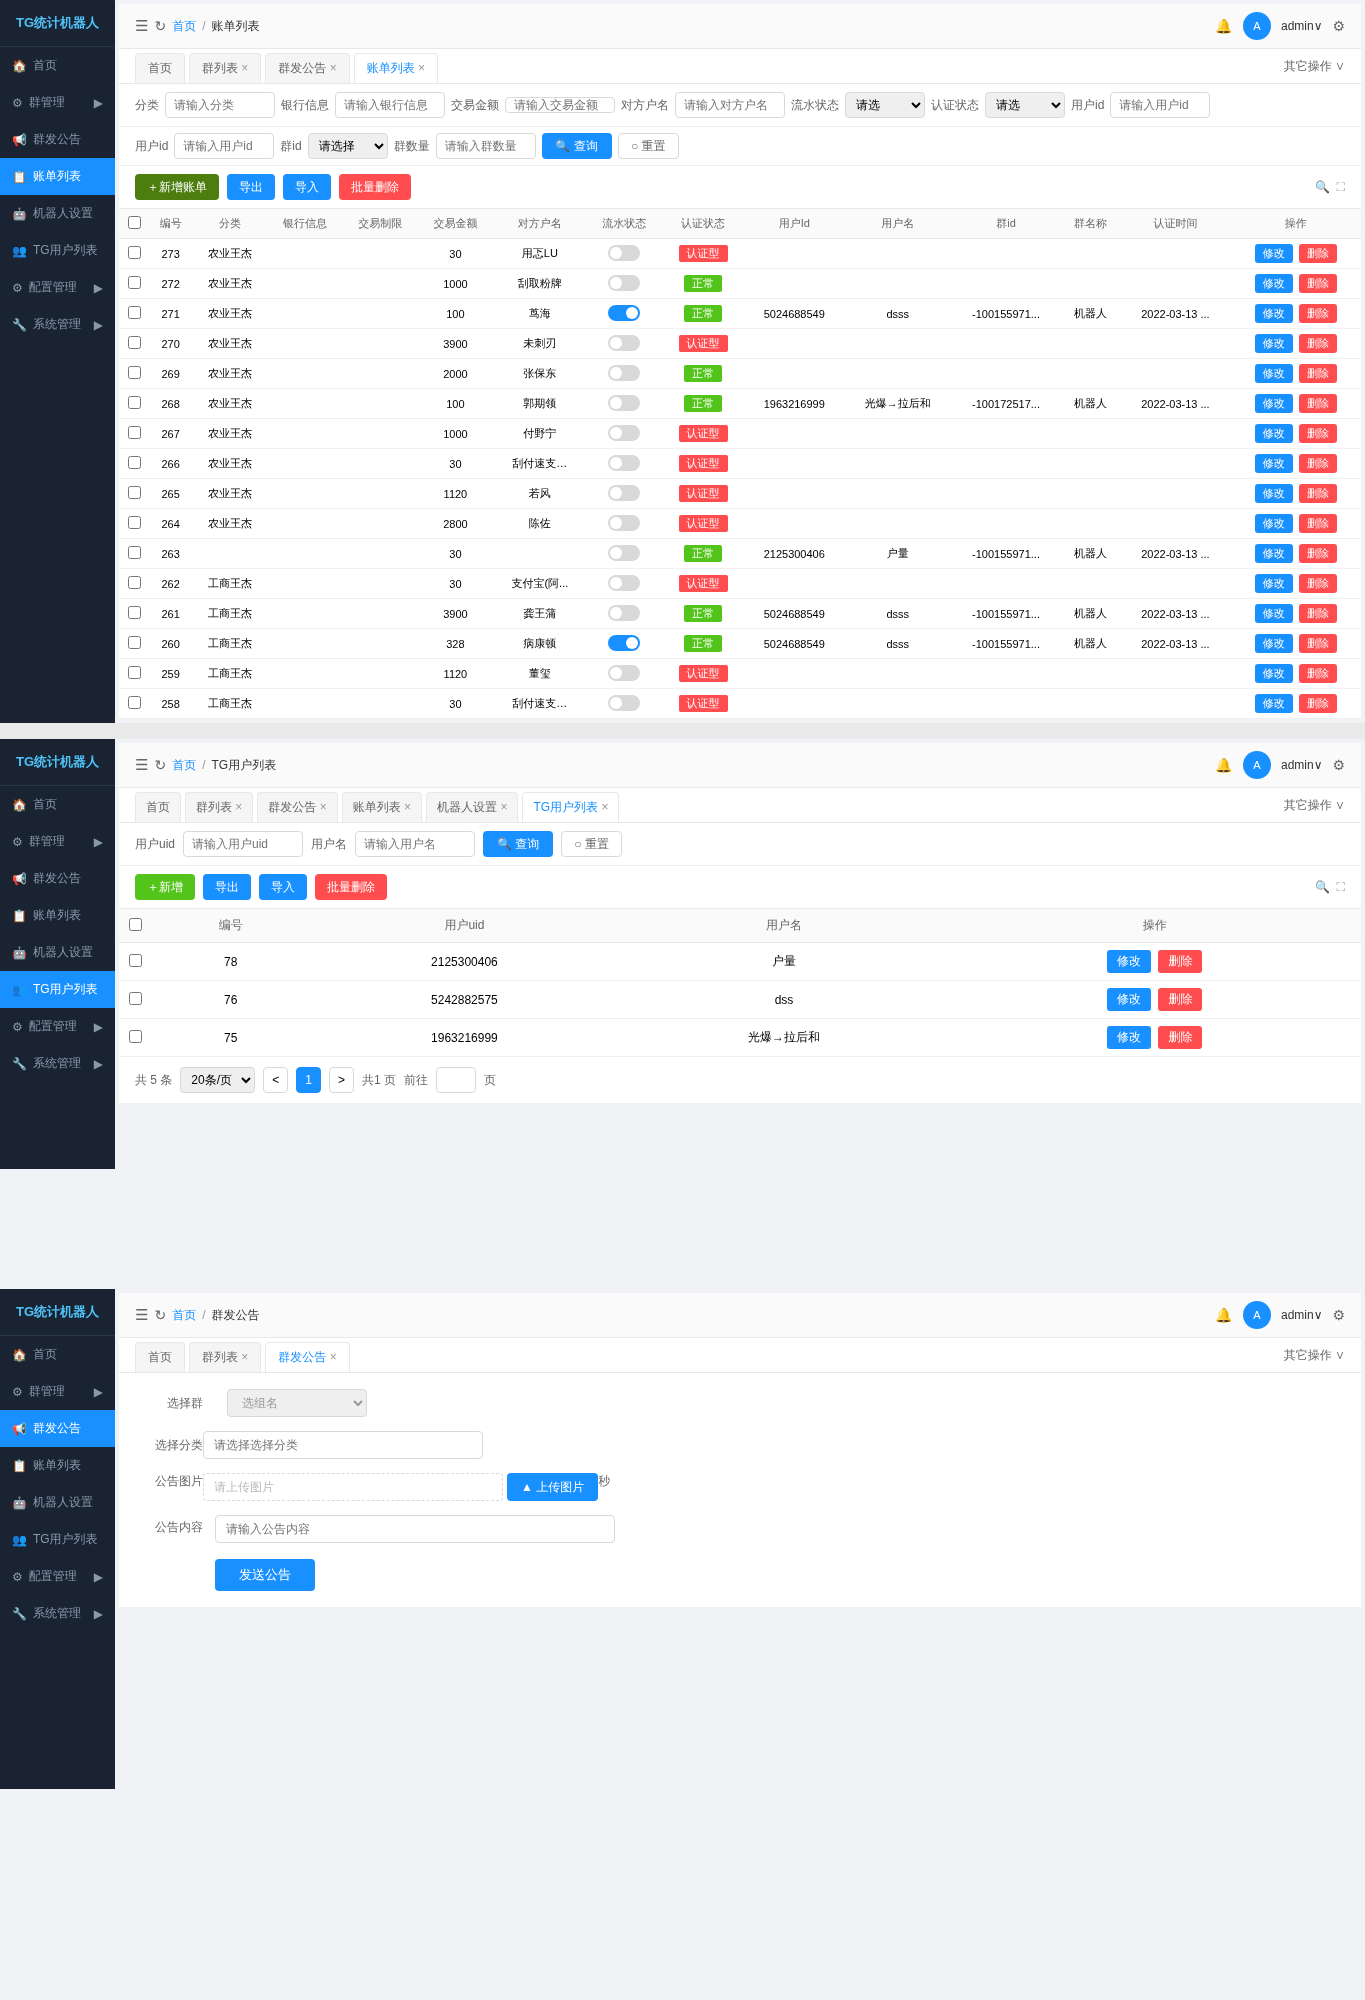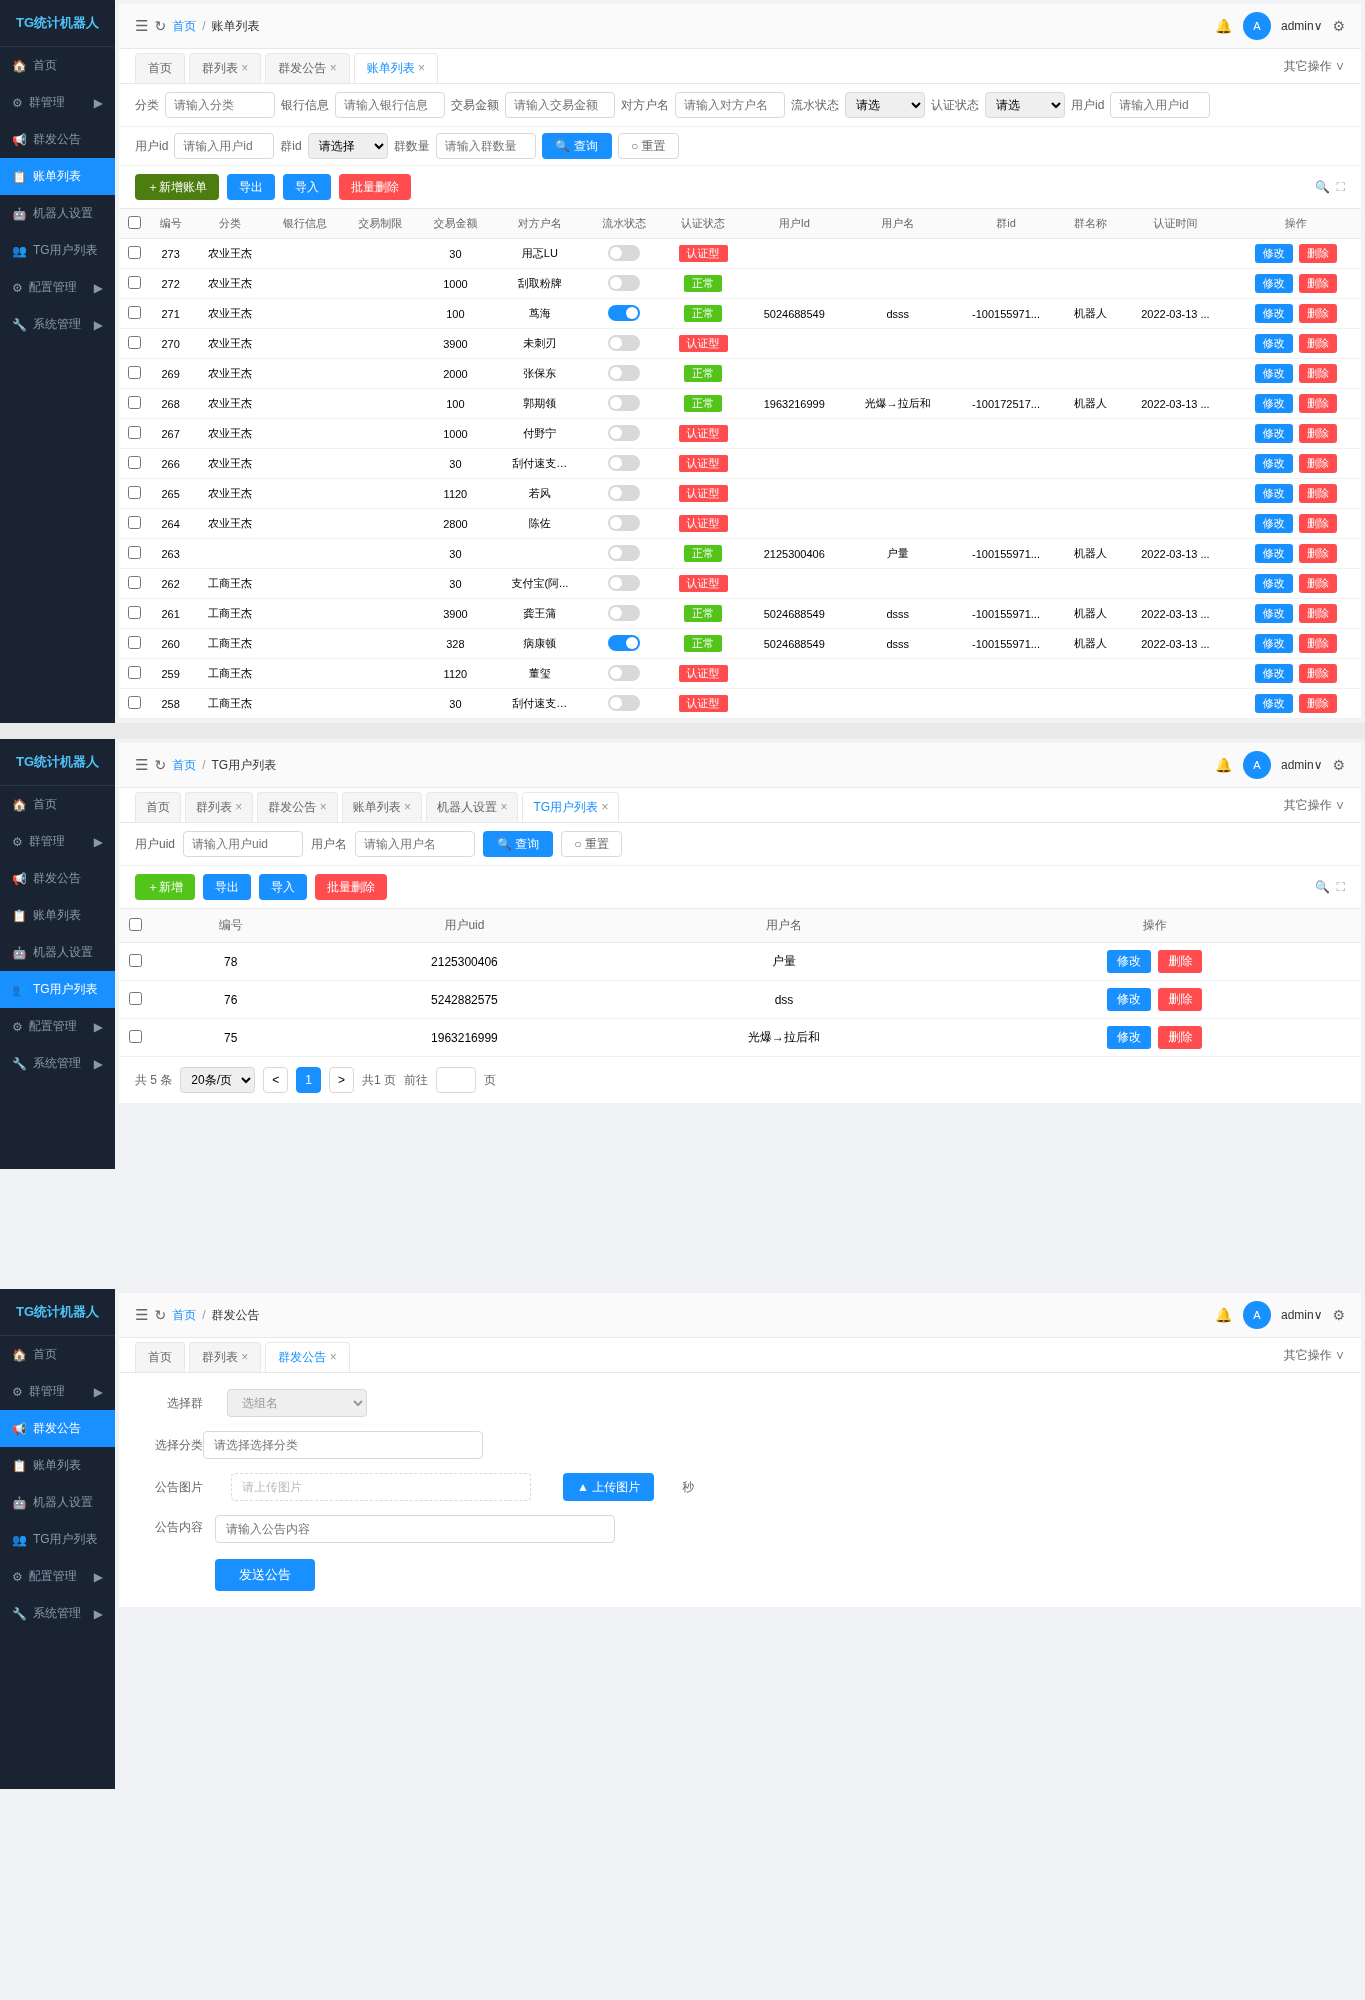--- a/index.html
+++ b/index.html
@@ -77,21 +77,21 @@
           <div style="padding:6px 12px;font-size:12px;color:#1890ff;cursor:pointer;background:#fff;border:1px solid #e8e8e8;border-bottom:none;border-radius:4px 4px 0 0;margin-top:4px;font-weight:500;">账单列表 <span style="color:#999;">×</span></div>
           <div style="margin-left:auto;font-size:12px;color:#666;cursor:pointer;">其它操作 ∨</div>
         </div>
 
         <div style="display:flex;align-items:center;flex-wrap:wrap;gap:6px;padding:8px 16px;border-bottom:1px solid #f0f0f0;">
           <span style="color:#666;font-size:12px;">分类</span>
           <input type="text" placeholder="请输入分类" style="border: 1px solid rgb(217, 217, 217); border-radius: 4px; padding: 3px 8px; font-size: 12px; width: 110px; height: 26px; outline: none;">
           <span style="color:#666;font-size:12px;">银行信息</span>
           <input type="text" placeholder="请输入银行信息" style="border: 1px solid rgb(217, 217, 217); border-radius: 4px; padding: 3px 8px; font-size: 12px; width: 110px; height: 26px; outline: none;">
           <span style="color:#666;font-size:12px;">交易金额</span>
-          <input type="text" placeholder="请输入交易金额" style="border: 1px solid rgb(217, 217, 217); border-radius: 4px; padding: 3px 8px; font-size: 12px; width: 110px; height: 26px; outline: none;">
+          <input type="text" placeholder="请输入交易金额" style="border: 1px solid rgb(217, 217, 217); border-radius: 4px; padding: 3px 8px; font-size: 12px; width: 110px; height: 16px; outline: none;">
           <span style="color:#666;font-size:12px;">对方户名</span>
           <input type="text" placeholder="请输入对方户名" style="border: 1px solid rgb(217, 217, 217); border-radius: 4px; padding: 3px 8px; font-size: 12px; width: 110px; height: 26px; outline: none;">
           <span style="color:#666;font-size:12px;">流水状态</span>
           <select style="border:1px solid #d9d9d9;border-radius:4px;padding:3px 6px;font-size:12px;width:80px;height:26px;outline:none;"><option>请选</option></select>
           <span style="color:#666;font-size:12px;">认证状态</span>
           <select style="border:1px solid #d9d9d9;border-radius:4px;padding:3px 6px;font-size:12px;width:80px;height:26px;outline:none;"><option>请选</option></select>
           <span style="color:#666;font-size:12px;">用户id</span>
           <input type="text" placeholder="请输入用户id" style="border: 1px solid rgb(217, 217, 217); border-radius: 4px; padding: 3px 8px; font-size: 12px; width: 100px; height: 26px; outline: none;">
         </div>
         <div style="display:flex;align-items:center;flex-wrap:wrap;gap:6px;padding:6px 16px;border-bottom:1px solid #f0f0f0;">
@@ -726,21 +726,21 @@
           <div style="display:flex;align-items:center;margin-bottom:14px;gap:24px;">
             <span style="color:#666;font-size:12px;min-width:60px;text-align:right;">选择群</span>
             <select style="border:1px solid #d9d9d9;border-radius:4px;padding:4px 10px;font-size:12px;width:140px;height:28px;outline:none;color:#999;"><option>选组名</option></select>
           </div>
 
           <div style="display:flex;align-items:center;margin-bottom:14px;">
             <span style="color:#666;font-size:12px;min-width:60px;text-align:right;">选择分类</span>
             <input type="text" placeholder="请选择选择分类" style="border: 1px solid rgb(217, 217, 217); border-radius: 4px; padding: 4px 10px; font-size: 12px; width: 280px; height: 28px; outline: none; color: rgb(153, 153, 153);">
           </div>
 
-          <div style="display:flex;align-items:center;margin-bottom:14px;gap:28px;">
+          <div style="display:flex;align-items:flex-start;margin-bottom:14px;gap:0;">
             <span style="color:#666;font-size:12px;min-width:60px;text-align:right;">公告图片</span>
             <div style="border:1px dashed #d9d9d9;border-radius:4px;padding:4px 10px;font-size:12px;color:#bbb;display:inline-flex;align-items:center;width:300px;height:28px;">请上传图片</div>
             <button style="background:#1890ff;color:#fff;border:none;border-radius:4px;padding:4px 14px;font-size:12px;cursor:pointer;height:28px;margin-left:4px;">▲ 上传图片</button>
             <span style="color:#666;font-size:12px;">秒</span>
           </div>
 
           <div style="display:flex;align-items:flex-start;margin-bottom:16px;gap:12px;">
             <span style="color:#666;font-size:12px;min-width:60px;text-align:right;margin-top:4px;">公告内容</span>
             <input type="text" placeholder="请输入公告内容" style="border: 1px solid rgb(217, 217, 217); border-radius: 4px; padding: 4px 10px; font-size: 12px; width: 400px; height: 28px; outline: none; color: rgb(153, 153, 153);">
           </div>

